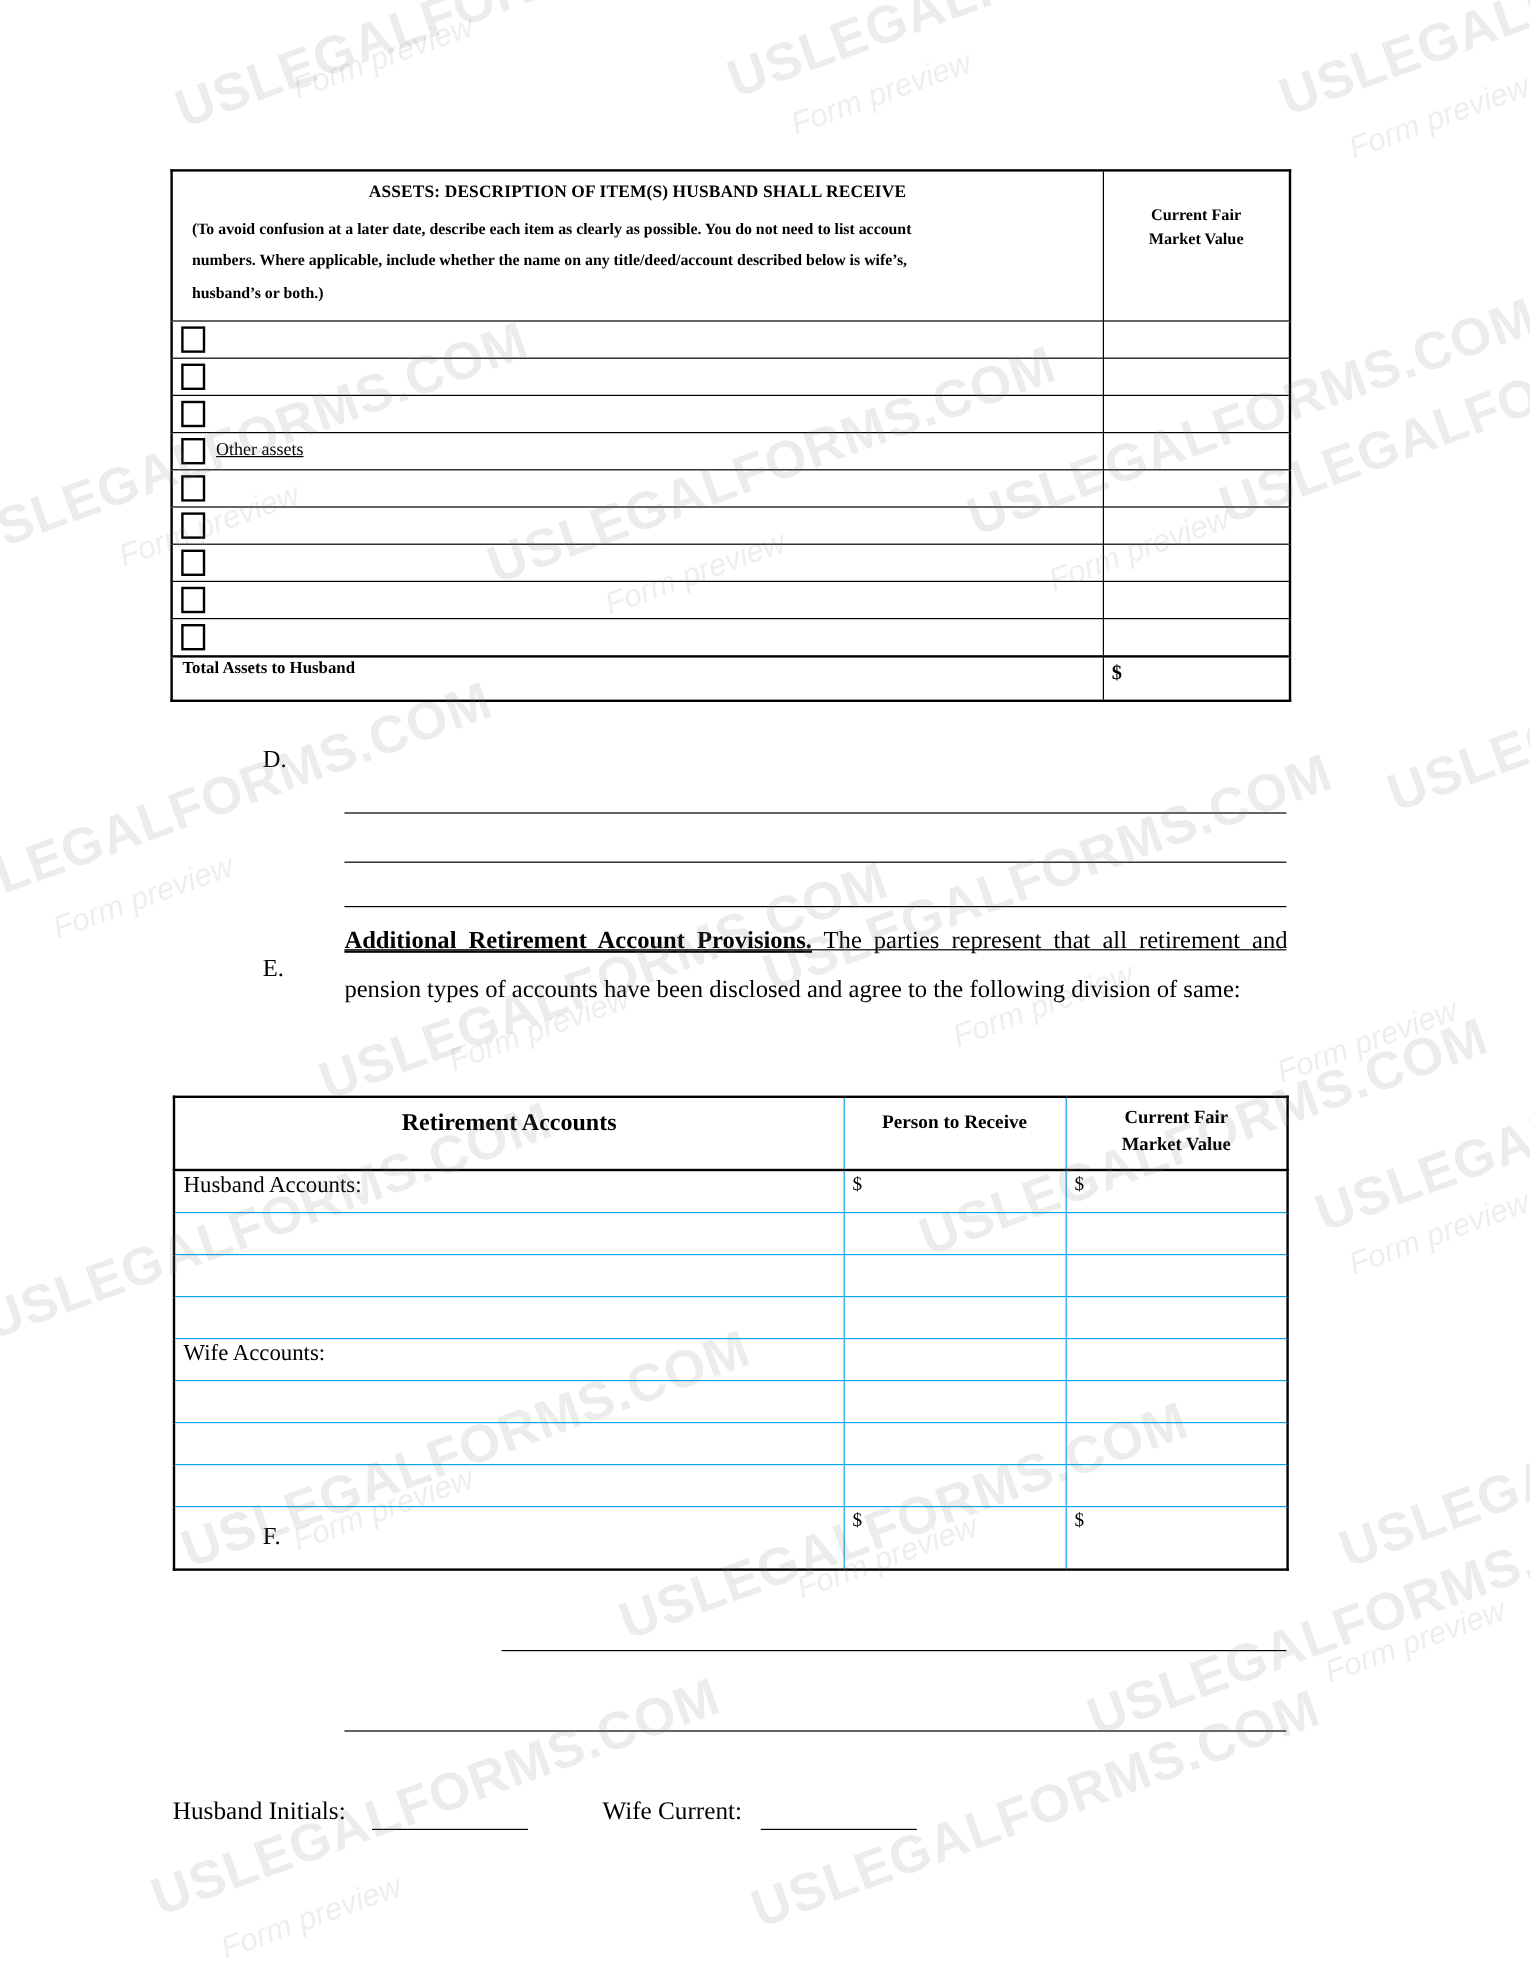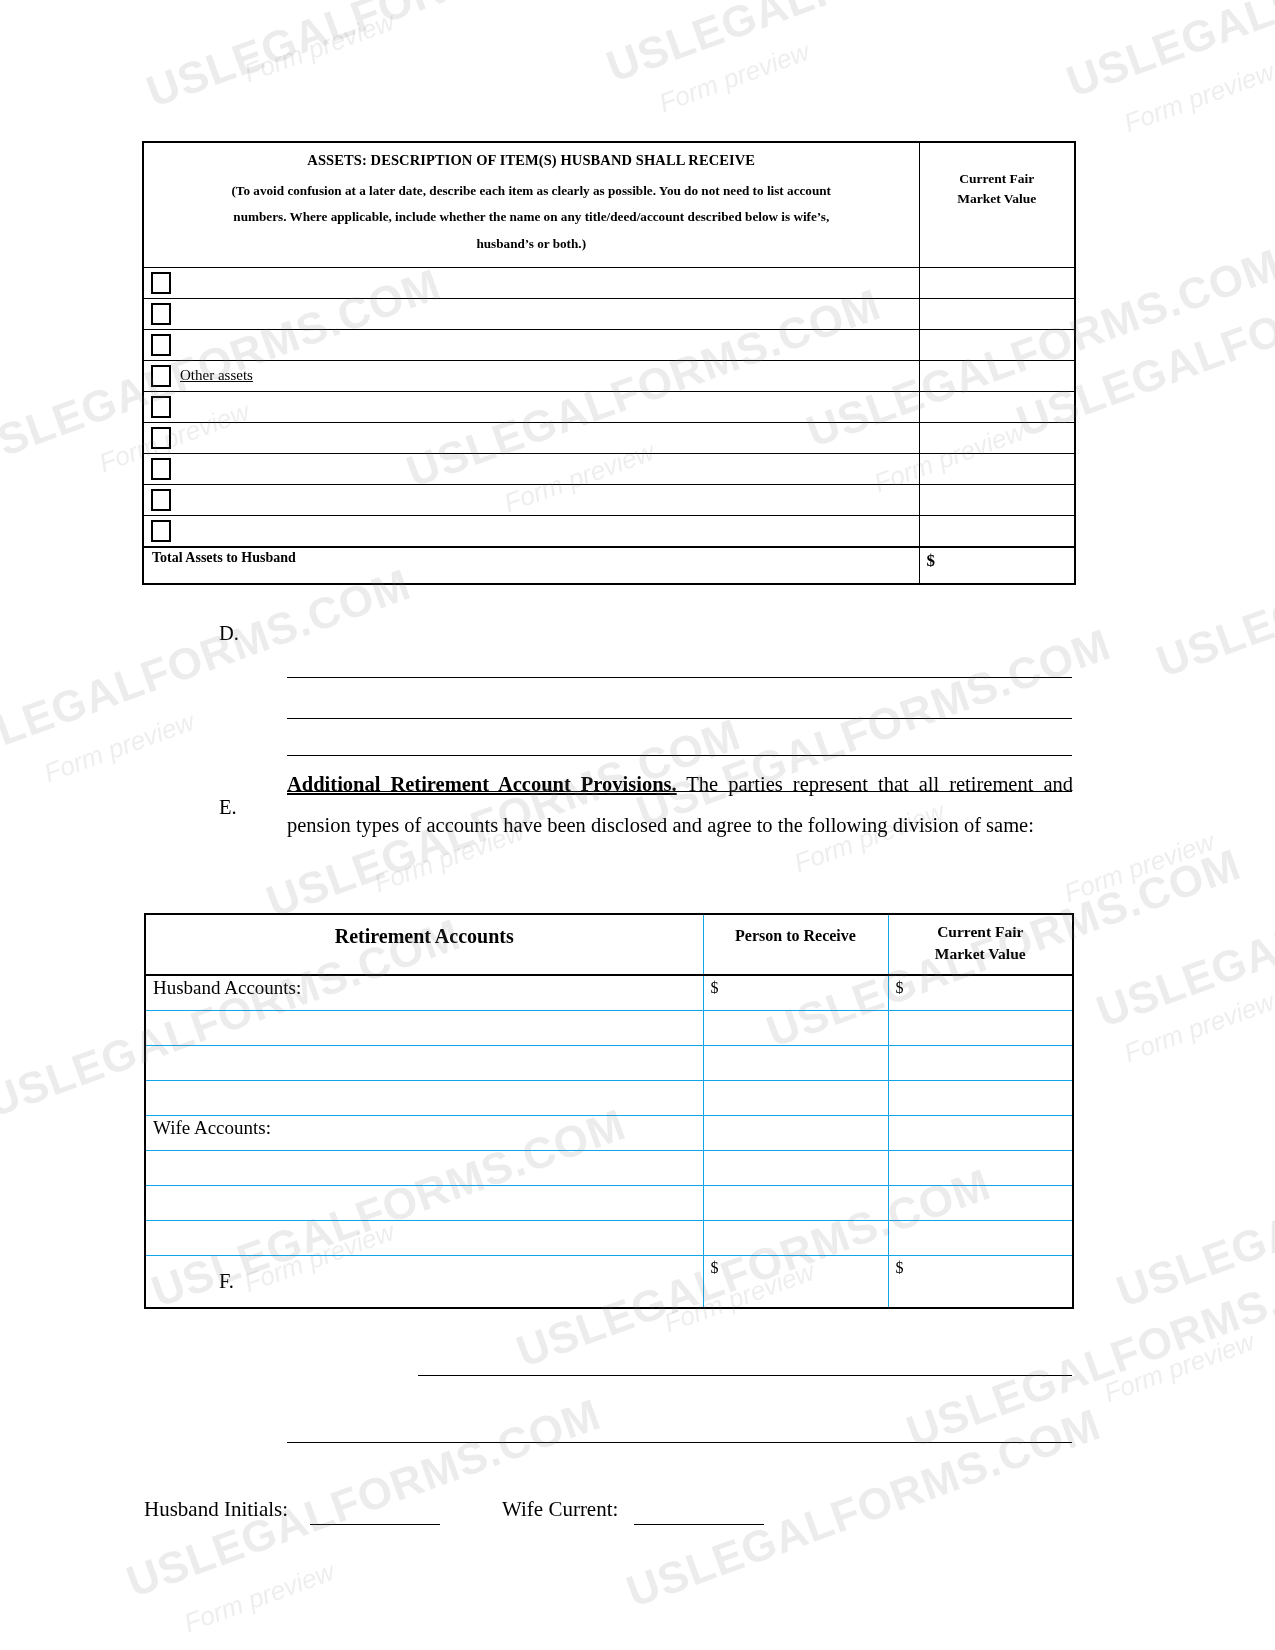--- a/index.html
+++ b/index.html
@@ -73,21 +73,21 @@
     font-weight: bold;
     font-size: 14.5px;
     letter-spacing: 0.1px;
     margin-bottom: 9px;
     font-family: Liberation Serif, serif;
   }
   .hdr-sub {
     font-weight: bold;
     font-size: 13.2px;
     line-height: 2.0;
-    text-align: center;
+    text-align: left;
   }
   .hdr-val {
     border-top: 2px solid #000 !important;
     text-align: center;
     font-weight: bold;
     font-size: 13.5px;
     line-height: 1.45;
     padding-top: 26px !important;
   }
 

